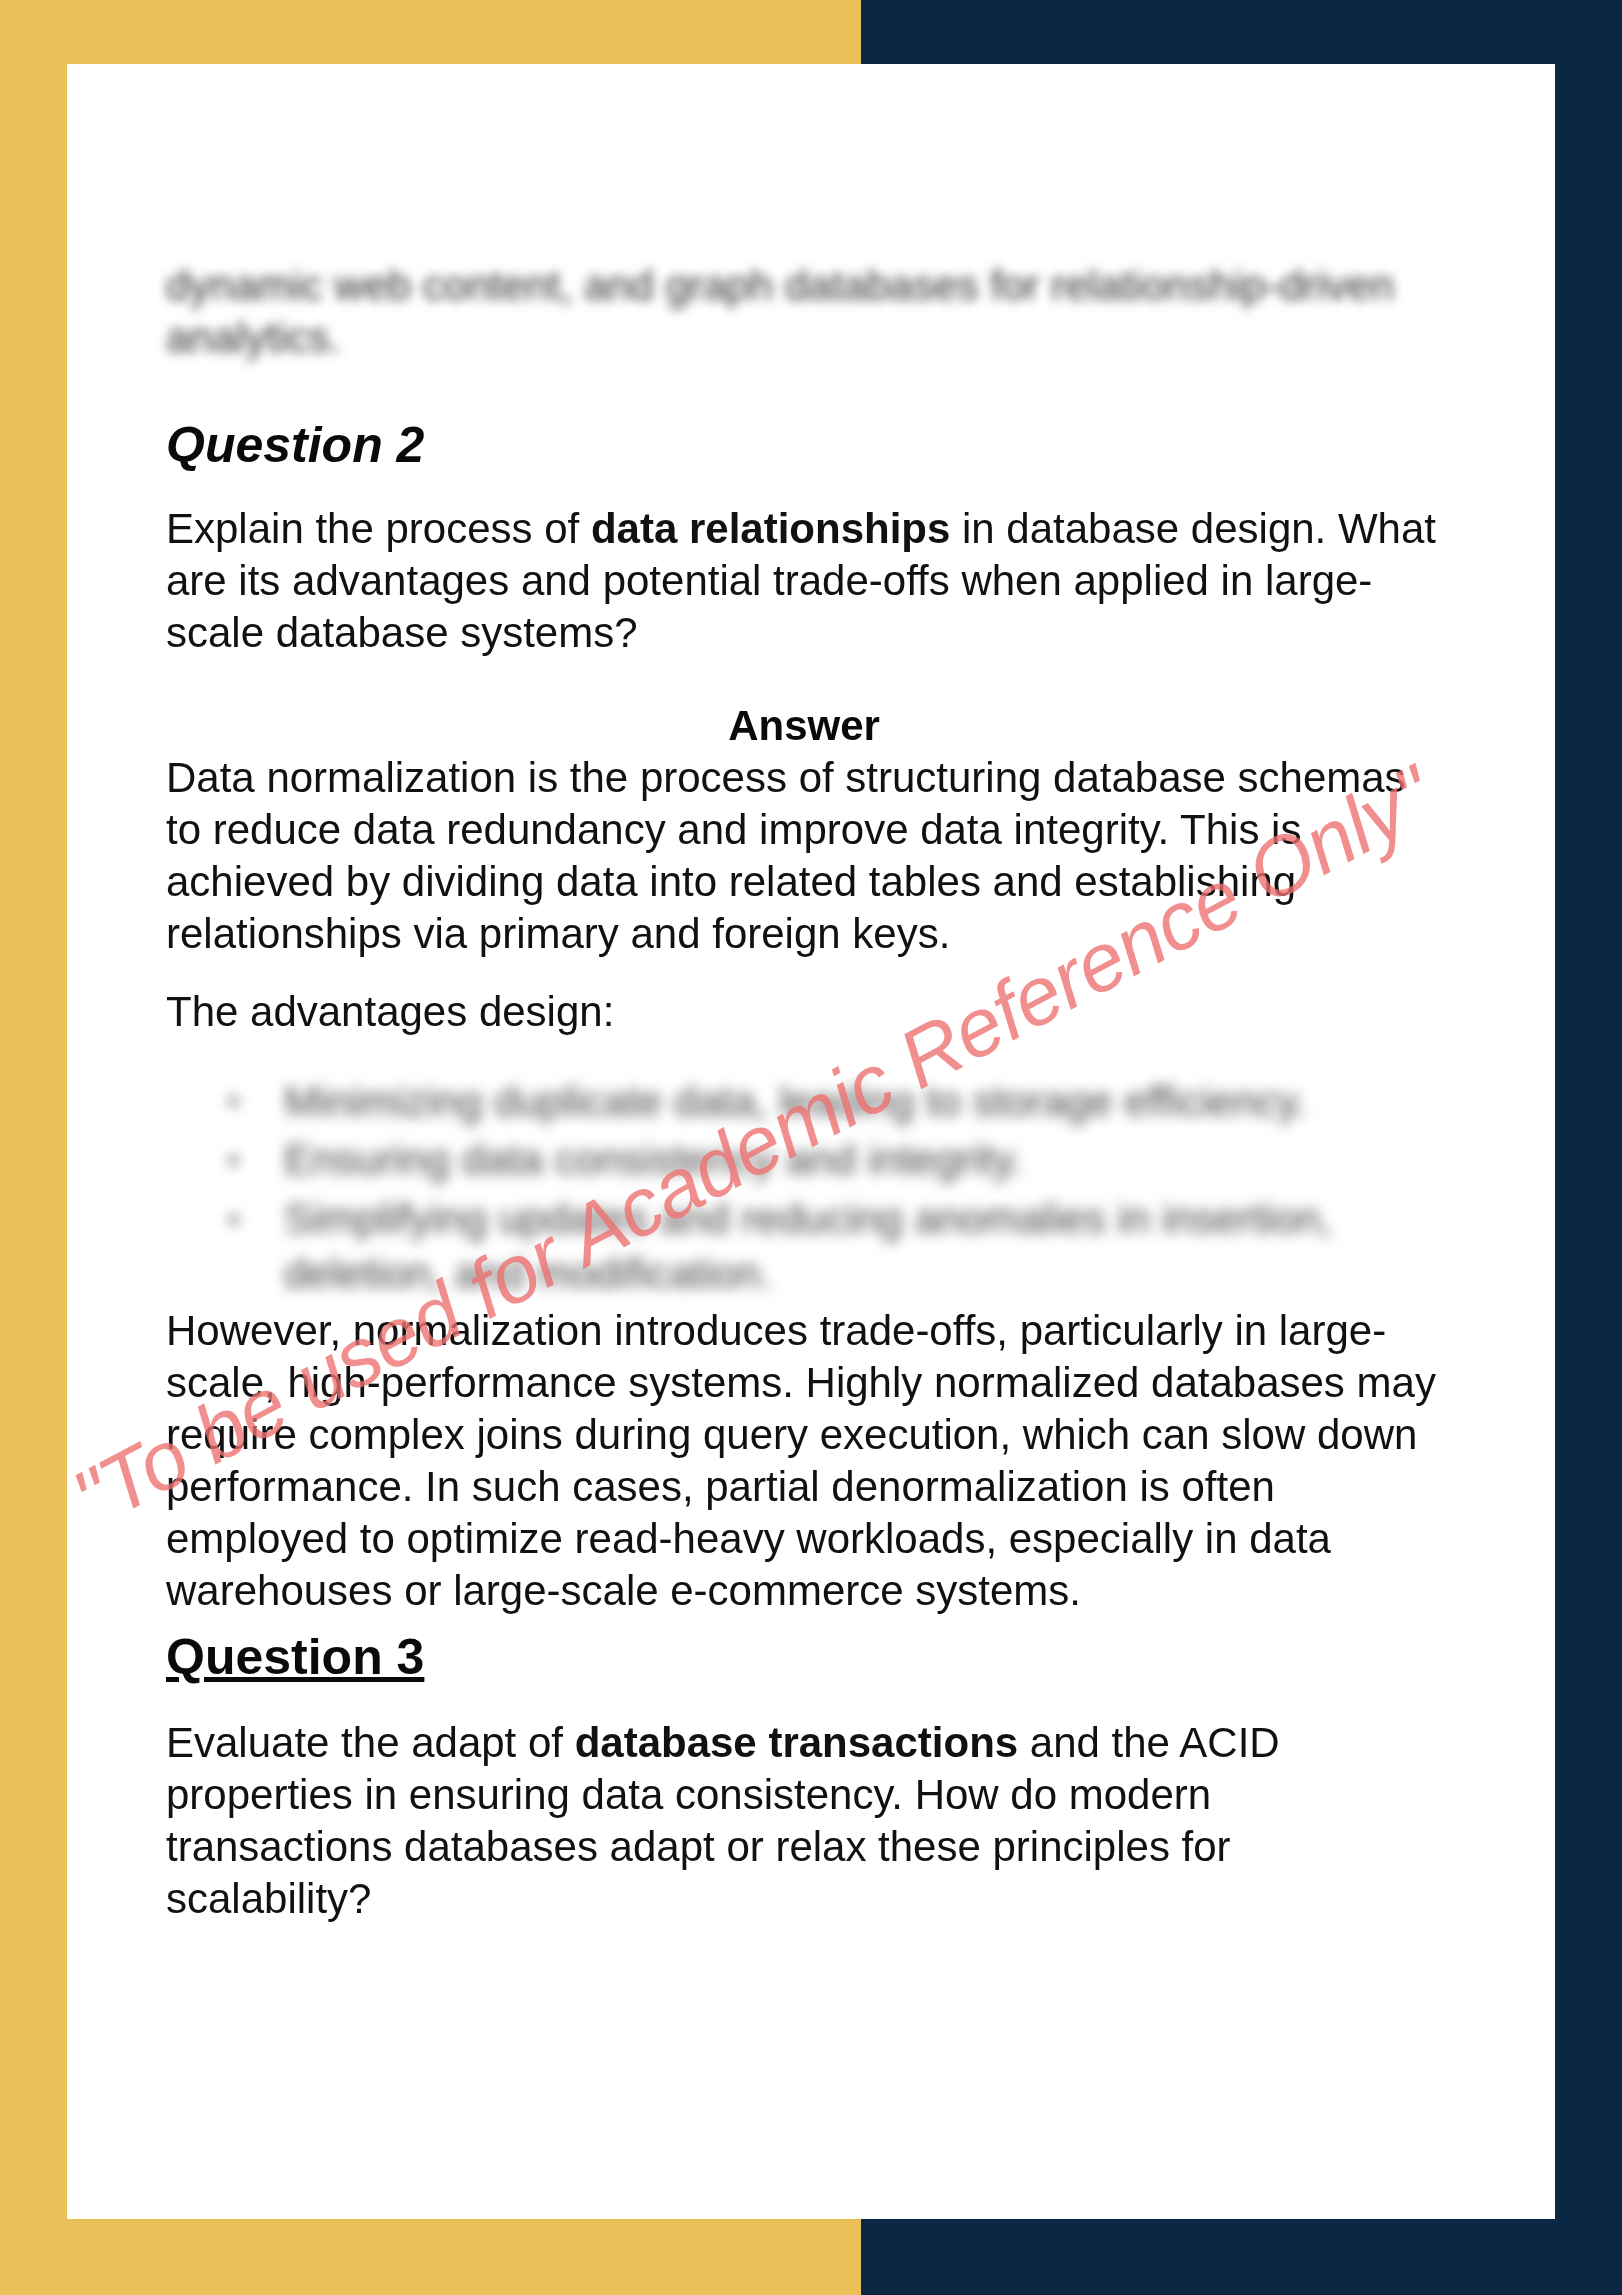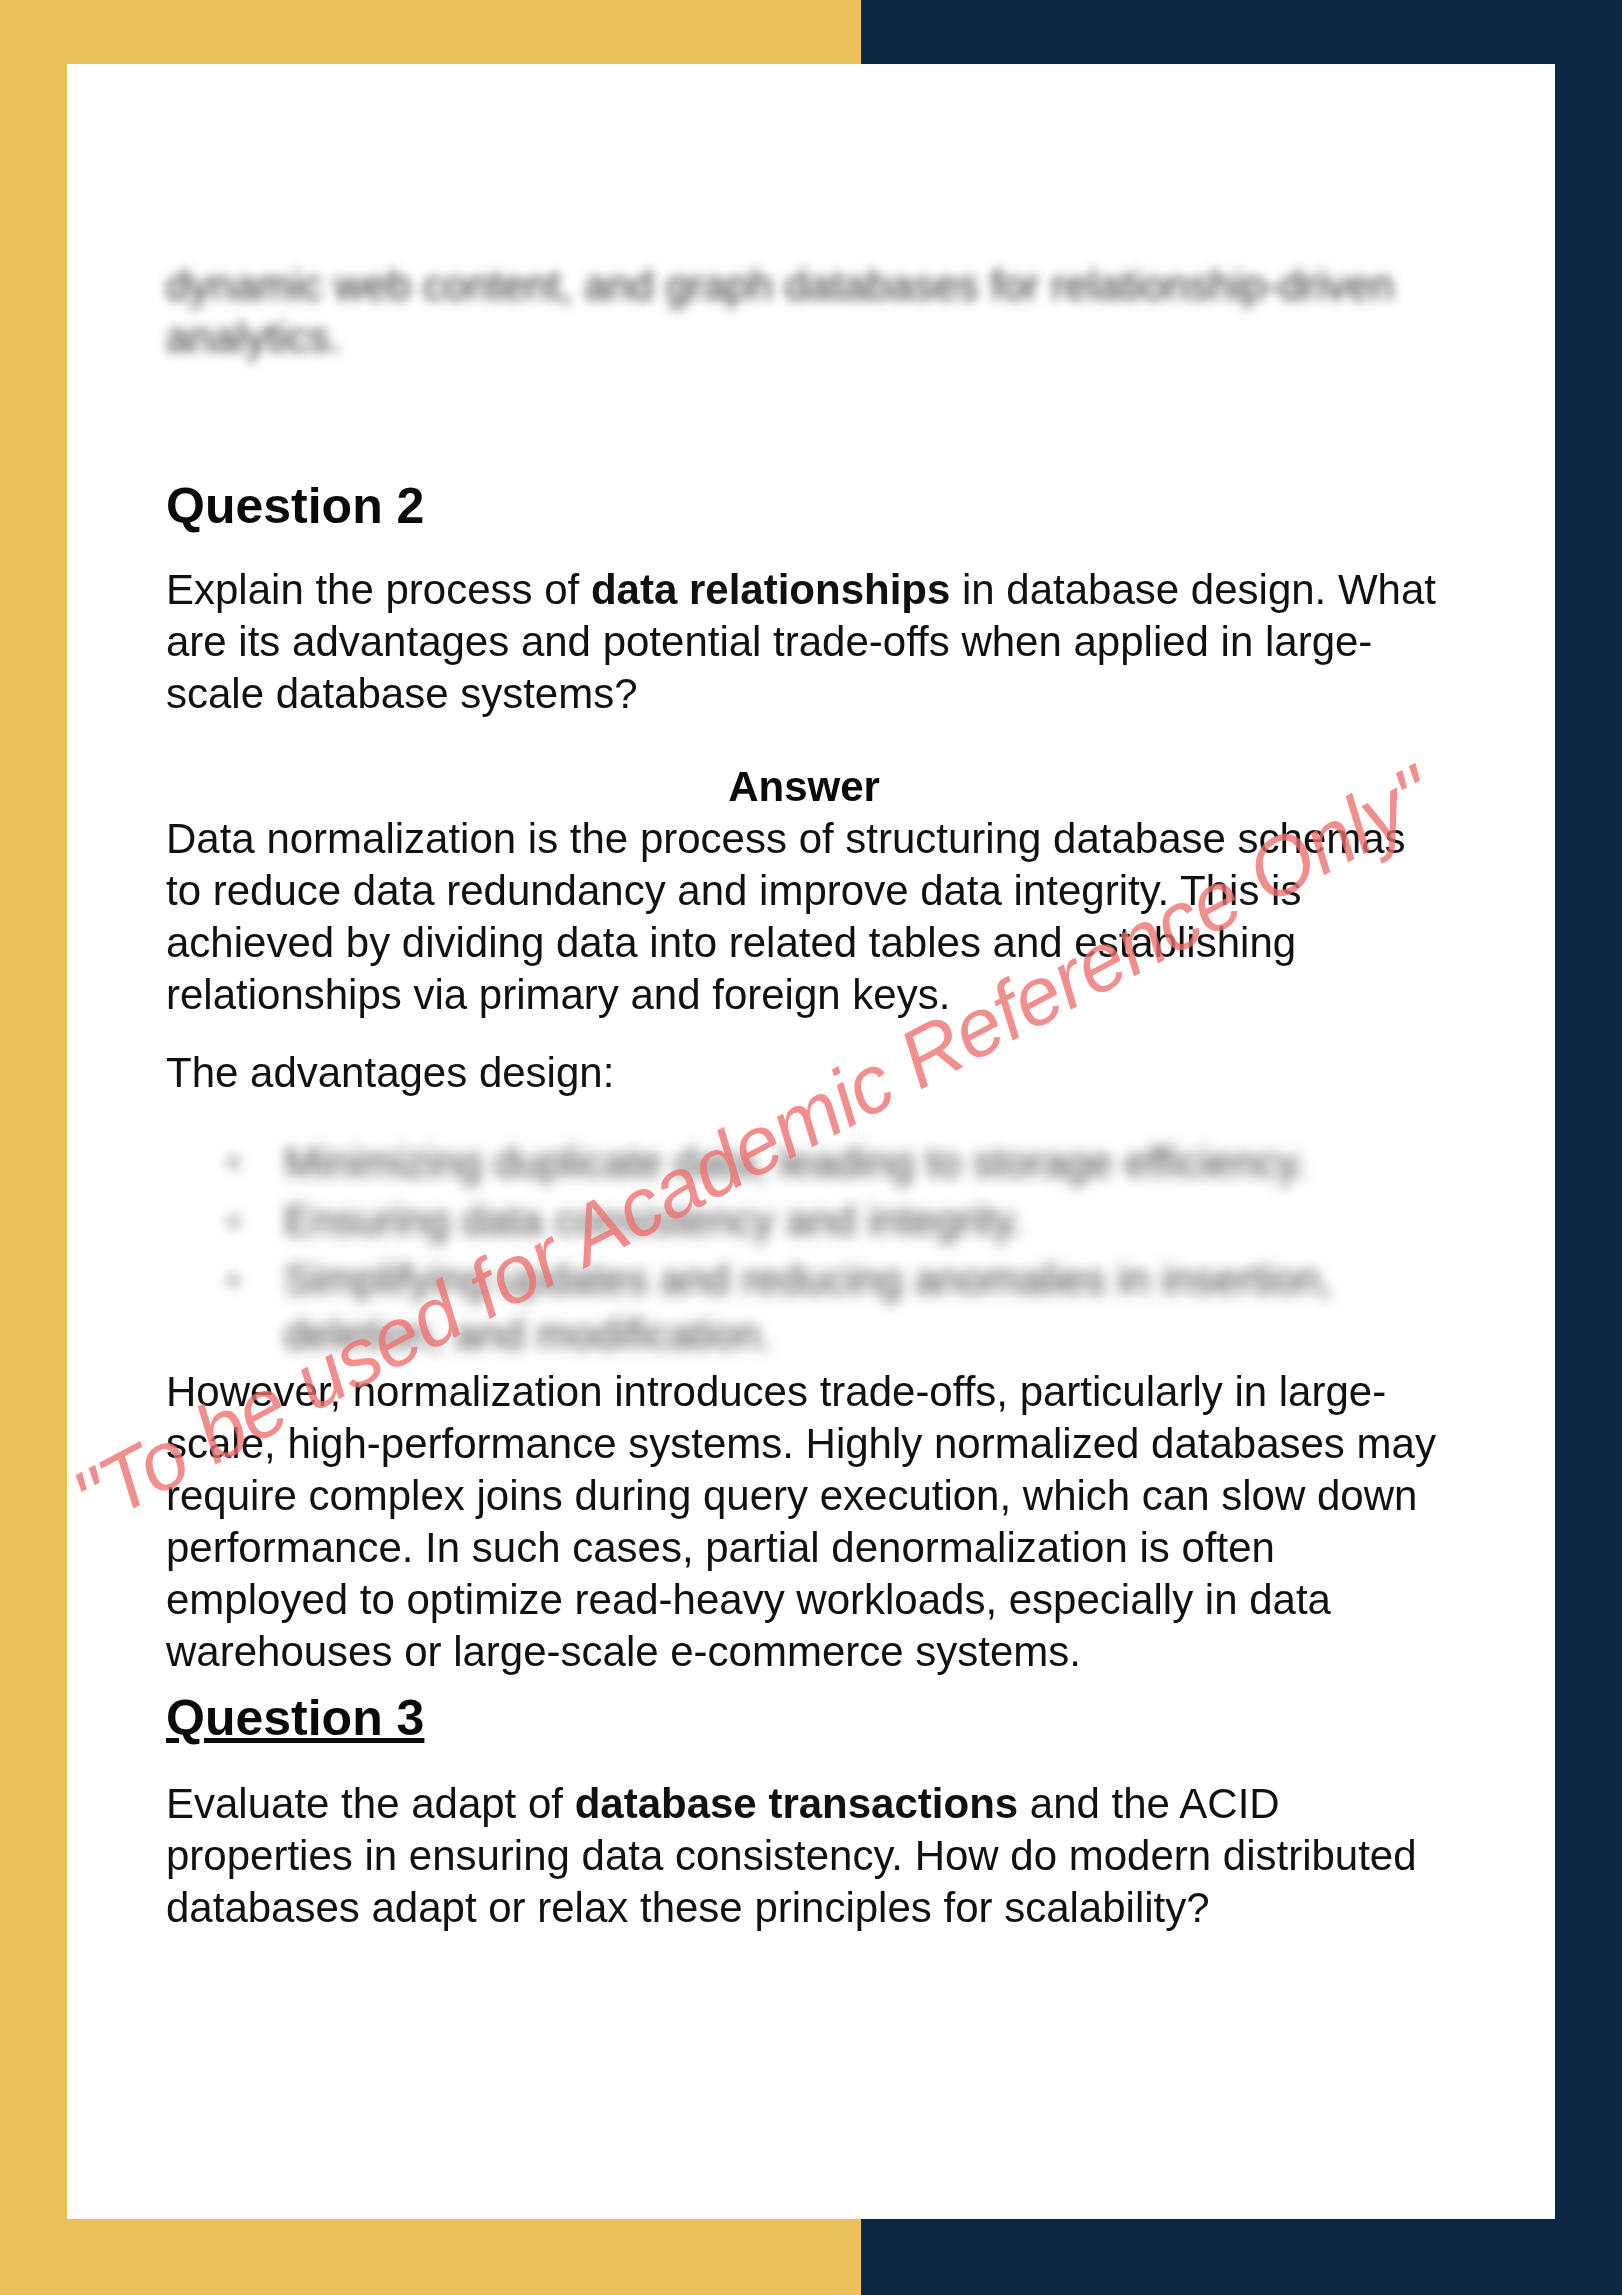--- a/index.html
+++ b/index.html
@@ -46,21 +46,21 @@
     color: #2F2F2F;
     filter: blur(5.2px);
   }
   .intro-blurred .line { display: block; }
   .q-heading {
     font-weight: bold;
     font-size: 50px;
     line-height: 59px;
     color: #0A0A0A;
   }
-  .q2-heading { margin-top: 113px; }
+  .q2-heading { margin-top: 52px; font-style: italic; }
   .q2-body { margin-top: 27.5px; }
   .answer-block { margin-top: 41px; }
   .answer-heading {
     font-weight: bold;
     font-size: 42px;
     line-height: 52px;
     color: #0A0A0A;
     text-align: center;
   }
   .advantages-intro { margin-top: 26px; }
@@ -135,21 +135,21 @@
       <ul class="bullet-list">
         <li><span class="bullet-dot"></span><span>Minimizing duplicate data, leading to storage efficiency.</span></li>
         <li><span class="bullet-dot"></span><span>Ensuring data consistency and integrity.</span></li>
         <li><span class="bullet-dot"></span><span>Simplifying updates and reducing anomalies in insertion, deletion, and modification.</span></li>
       </ul>
 
       <div class="tradeoffs-para">However, normalization introduces trade-offs, particularly in large-scale, high-performance systems. Highly normalized databases may require complex joins during query execution, which can slow down performance. In such cases, partial denormalization is often employed to optimize read-heavy workloads, especially in data warehouses or large-scale e-commerce systems.</div>
 
       <div class="q-heading q3-heading">Question 3</div>
 
-      <div class="q3-body"><span>Evaluate the adapt of </span><b>database transactions</b><span> and the ACID properties in ensuring data consistency. How do modern distributed databases adapt or relax these principles for scalability?</span></div>
+      <div class="q3-body"><span>Evaluate the adapt of </span><b>database transactions</b><span> and the ACID properties in ensuring data consistency. How do modern transactions databases adapt or relax these principles for scalability?</span></div>
 
     </div>
 
     <div class="watermark">"To be used for Academic Reference Only"</div>
 
   </div>
 
 </div>
 
 

